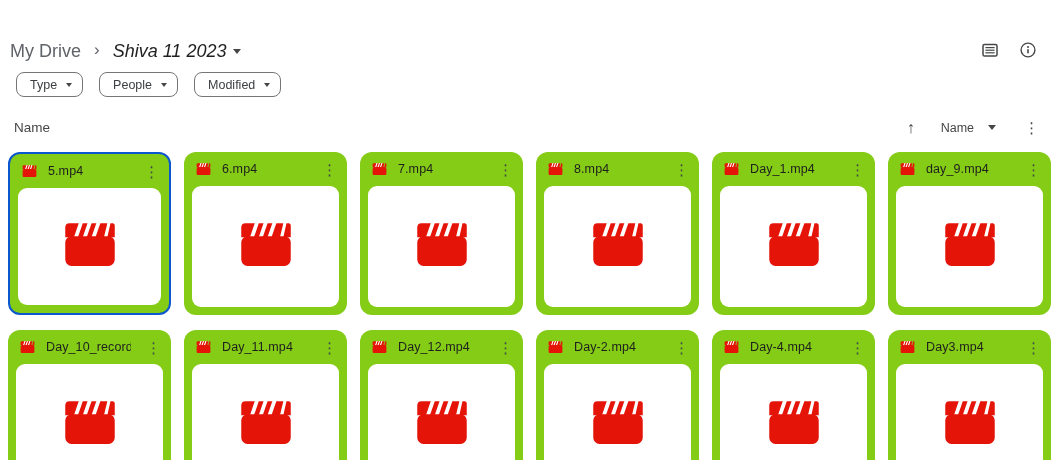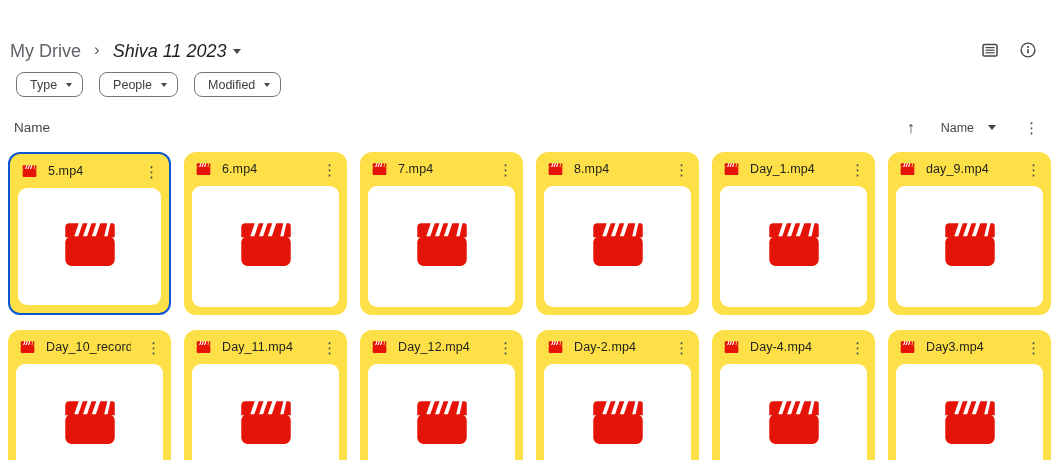--- a/index.html
+++ b/index.html
@@ -40,21 +40,21 @@
   .sort-by { display:inline-flex; align-items:center; gap:14px; background:none; border:none; cursor:pointer; font-size:12.5px; color:#444746; font-family:inherit; margin-right:24px; }
   .kebab-btn { background:none; border:none; cursor:pointer; font-size:15px; color:#444746; line-height:1; padding:2px 4px; }
 
   
   .grid {
     display:grid; grid-template-columns:repeat(6,1fr);
     column-gap:13px; row-gap:15px;
     padding:0 8px; margin-top:15px;
   }
   .card {
-    height:163px; background:#fde047; border-radius:12px;
+    height:163px; background:#84cc16; border-radius:12px;
     display:flex; flex-direction:column; cursor:pointer; overflow:hidden;
   }
   .card.selected { border:2px solid #0b57d0; }
   .card-head { height:34px; display:flex; align-items:center; gap:11px; padding:0 6px 0 12px; flex:0 0 auto; }
   .mini-icon { display:flex; flex:0 0 auto; }
   .fname { flex:1; font-size:12.5px; font-weight:500; color:#1f1f1f; white-space:nowrap; overflow:hidden; letter-spacing:.1px; }
   .preview {
     flex:1; margin:0 8px 8px; background:#fff; border-radius:9px;
     display:flex; align-items:center; justify-content:center;
   }

